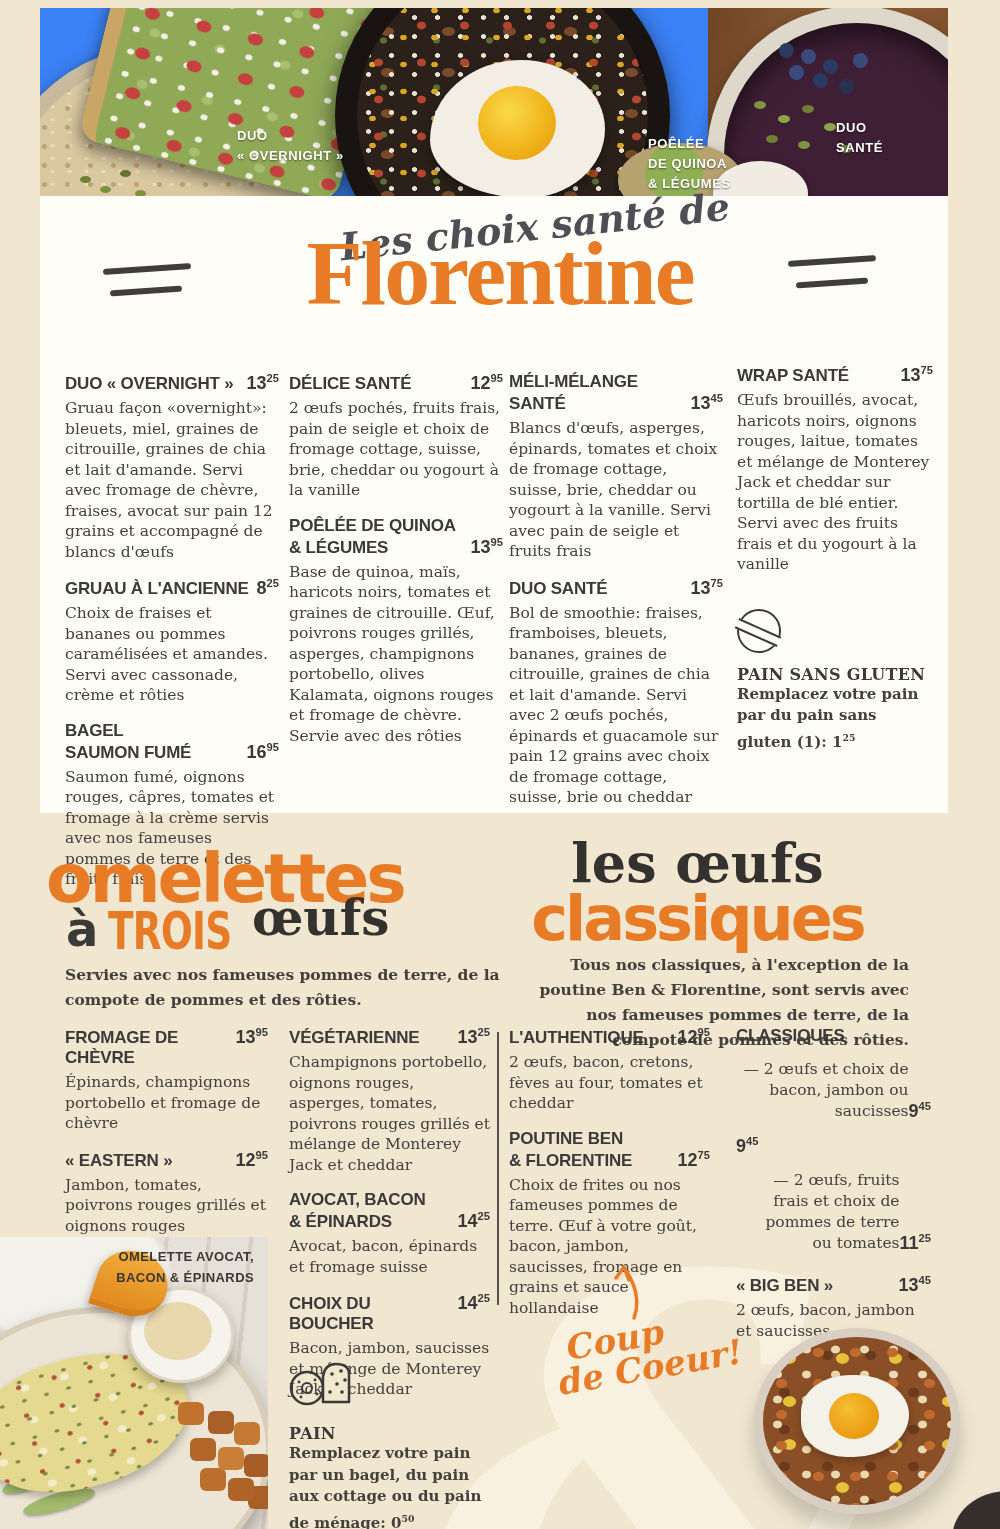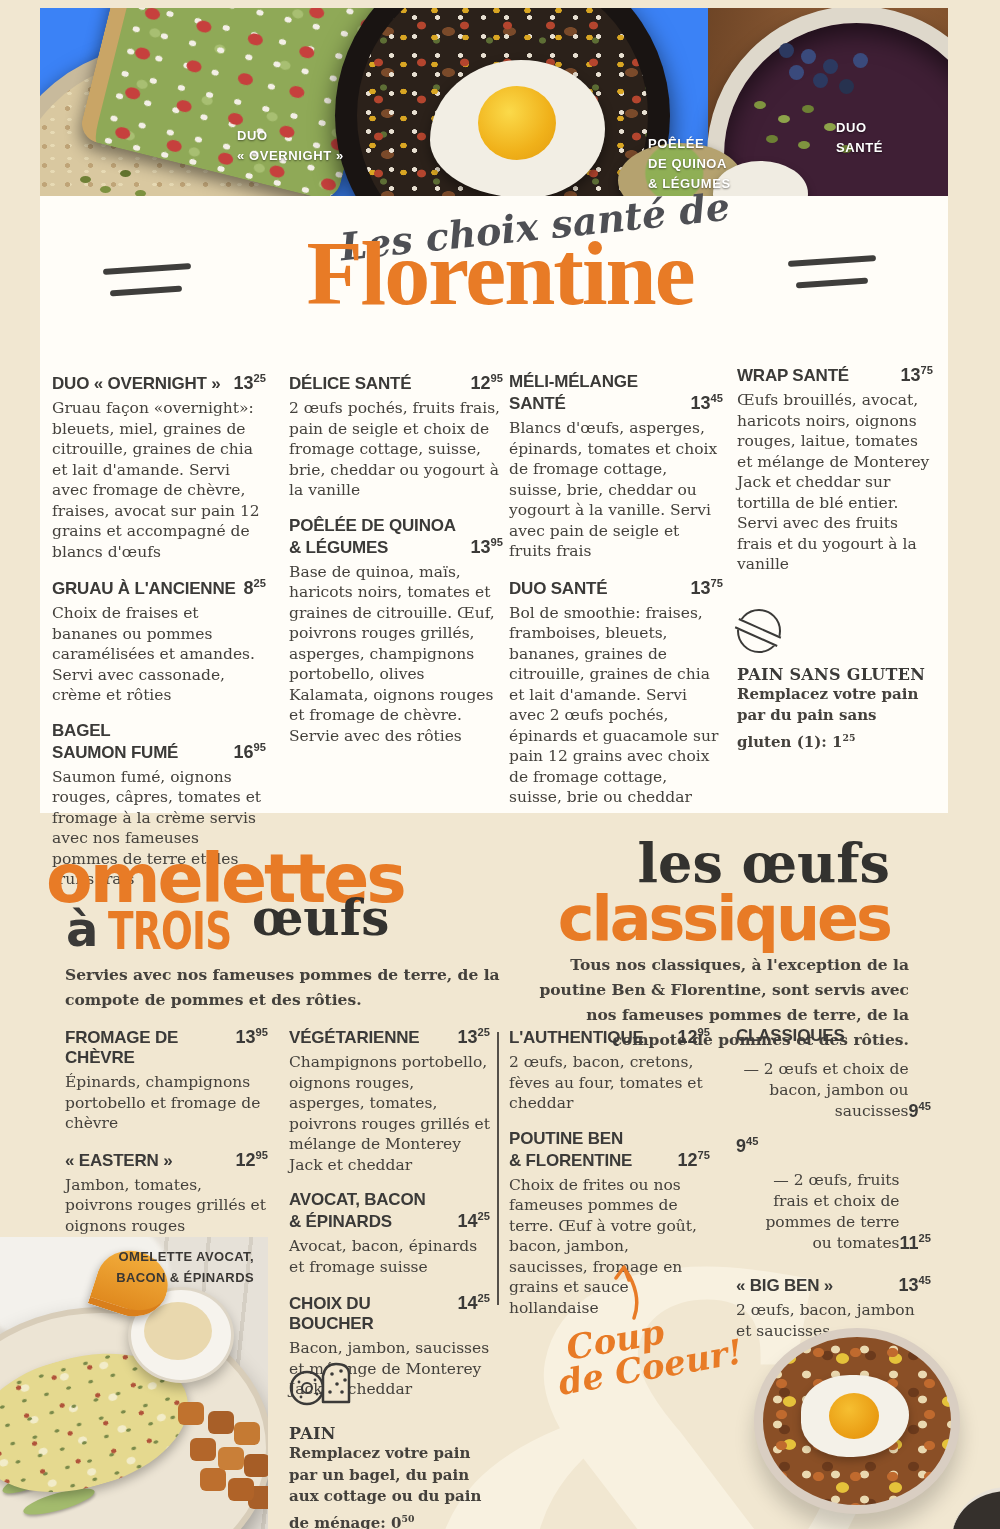--- a/index.html
+++ b/index.html
@@ -74,21 +74,21 @@
   .gluten-icon:before{content:"";position:absolute;left:-4px;top:16px;width:46px;height:7px;background:#fffdf8;
       border-top:2.5px solid #3b3a38;border-bottom:2.5px solid #3b3a38;transform:rotate(24deg);}
 
   
   .om-w1{position:absolute;left:46px;top:845px;font:bold 68px "DejaVu Sans",sans-serif;color:#e87b26;letter-spacing:-3px;line-height:1;z-index:2;}
   .om-line2{position:absolute;left:66px;top:905px;z-index:2;display:flex;align-items:flex-start;}
   .om-a{font:bold 48px "DejaVu Sans",sans-serif;color:#3b3a38;line-height:1;}
   .om-trois{font:bold 52px "DejaVu Sans",sans-serif;color:#e87b26;line-height:1;transform:scaleX(.72);transform-origin:left;margin-left:10px;letter-spacing:-1px;}
   .om-oeufs{font:bold 50px "DejaVu Serif",serif;color:#33322f;line-height:1;margin-left:-28px;position:relative;top:-12px;}
   .sec-sub{position:absolute;font:bold 15.5px/25px "DejaVu Serif",serif;color:#44413c;z-index:2;}
-  .cl-head{position:absolute;left:505px;top:836px;width:385px;text-align:right;z-index:2;}
+  .cl-head{position:absolute;left:505px;top:836px;width:385px;text-align:center;z-index:2;}
   .cl-w1{font:bold 54px "DejaVu Serif",serif;color:#33322f;line-height:1;}
   .cl-w2{font:bold 62px "DejaVu Sans",sans-serif;color:#e87b26;letter-spacing:-3px;line-height:.92;}
 
   .lcol{position:absolute;width:205px;z-index:2;}
   .divider{position:absolute;left:497px;top:1032px;width:2px;height:273px;background:#55504a;z-index:2;}
 
   .cl-item{display:flex;align-items:flex-end;margin-top:13px;}
   .cl-text{flex:1;font:15.5px/21px "DejaVu Serif",serif;color:#44413c;text-indent:-19px;padding-left:19px;text-align:right;}
 
   
@@ -179,21 +179,21 @@
       </div>
     </div>
 
     <div class="script-title">Les choix santé de</div>
     <div class="main-title">Florentine</div>
     <div class="dash" style="left:63px;top:258px;width:88px;"></div>
     <div class="dash" style="left:70px;top:280px;width:72px;"></div>
     <div class="dash" style="left:748px;top:250px;width:88px;"></div>
     <div class="dash" style="left:756px;top:272px;width:72px;"></div>
 
-    <div class="col" style="left:12px;top:364px;">
+    <div class="col" style="left:25px;top:364px;">
       <div class="item">
         <div class="trow">
             <span class="ttl">DUO « OVERNIGHT »</span>
           <span class="price"><span>13</span><sup>25</sup></span>
           </div>
         <p class="desc">Gruau façon «overnight»: bleuets, miel, graines de citrouille, graines de chia et lait d'amande. Servi avec fromage de chèvre, fraises, avocat sur pain 12 grains et accompagné de blancs d'œufs</p>
       </div>
       <div class="item">
         <div class="trow">
             <span class="ttl">GRUAU À L'ANCIENNE</span>

